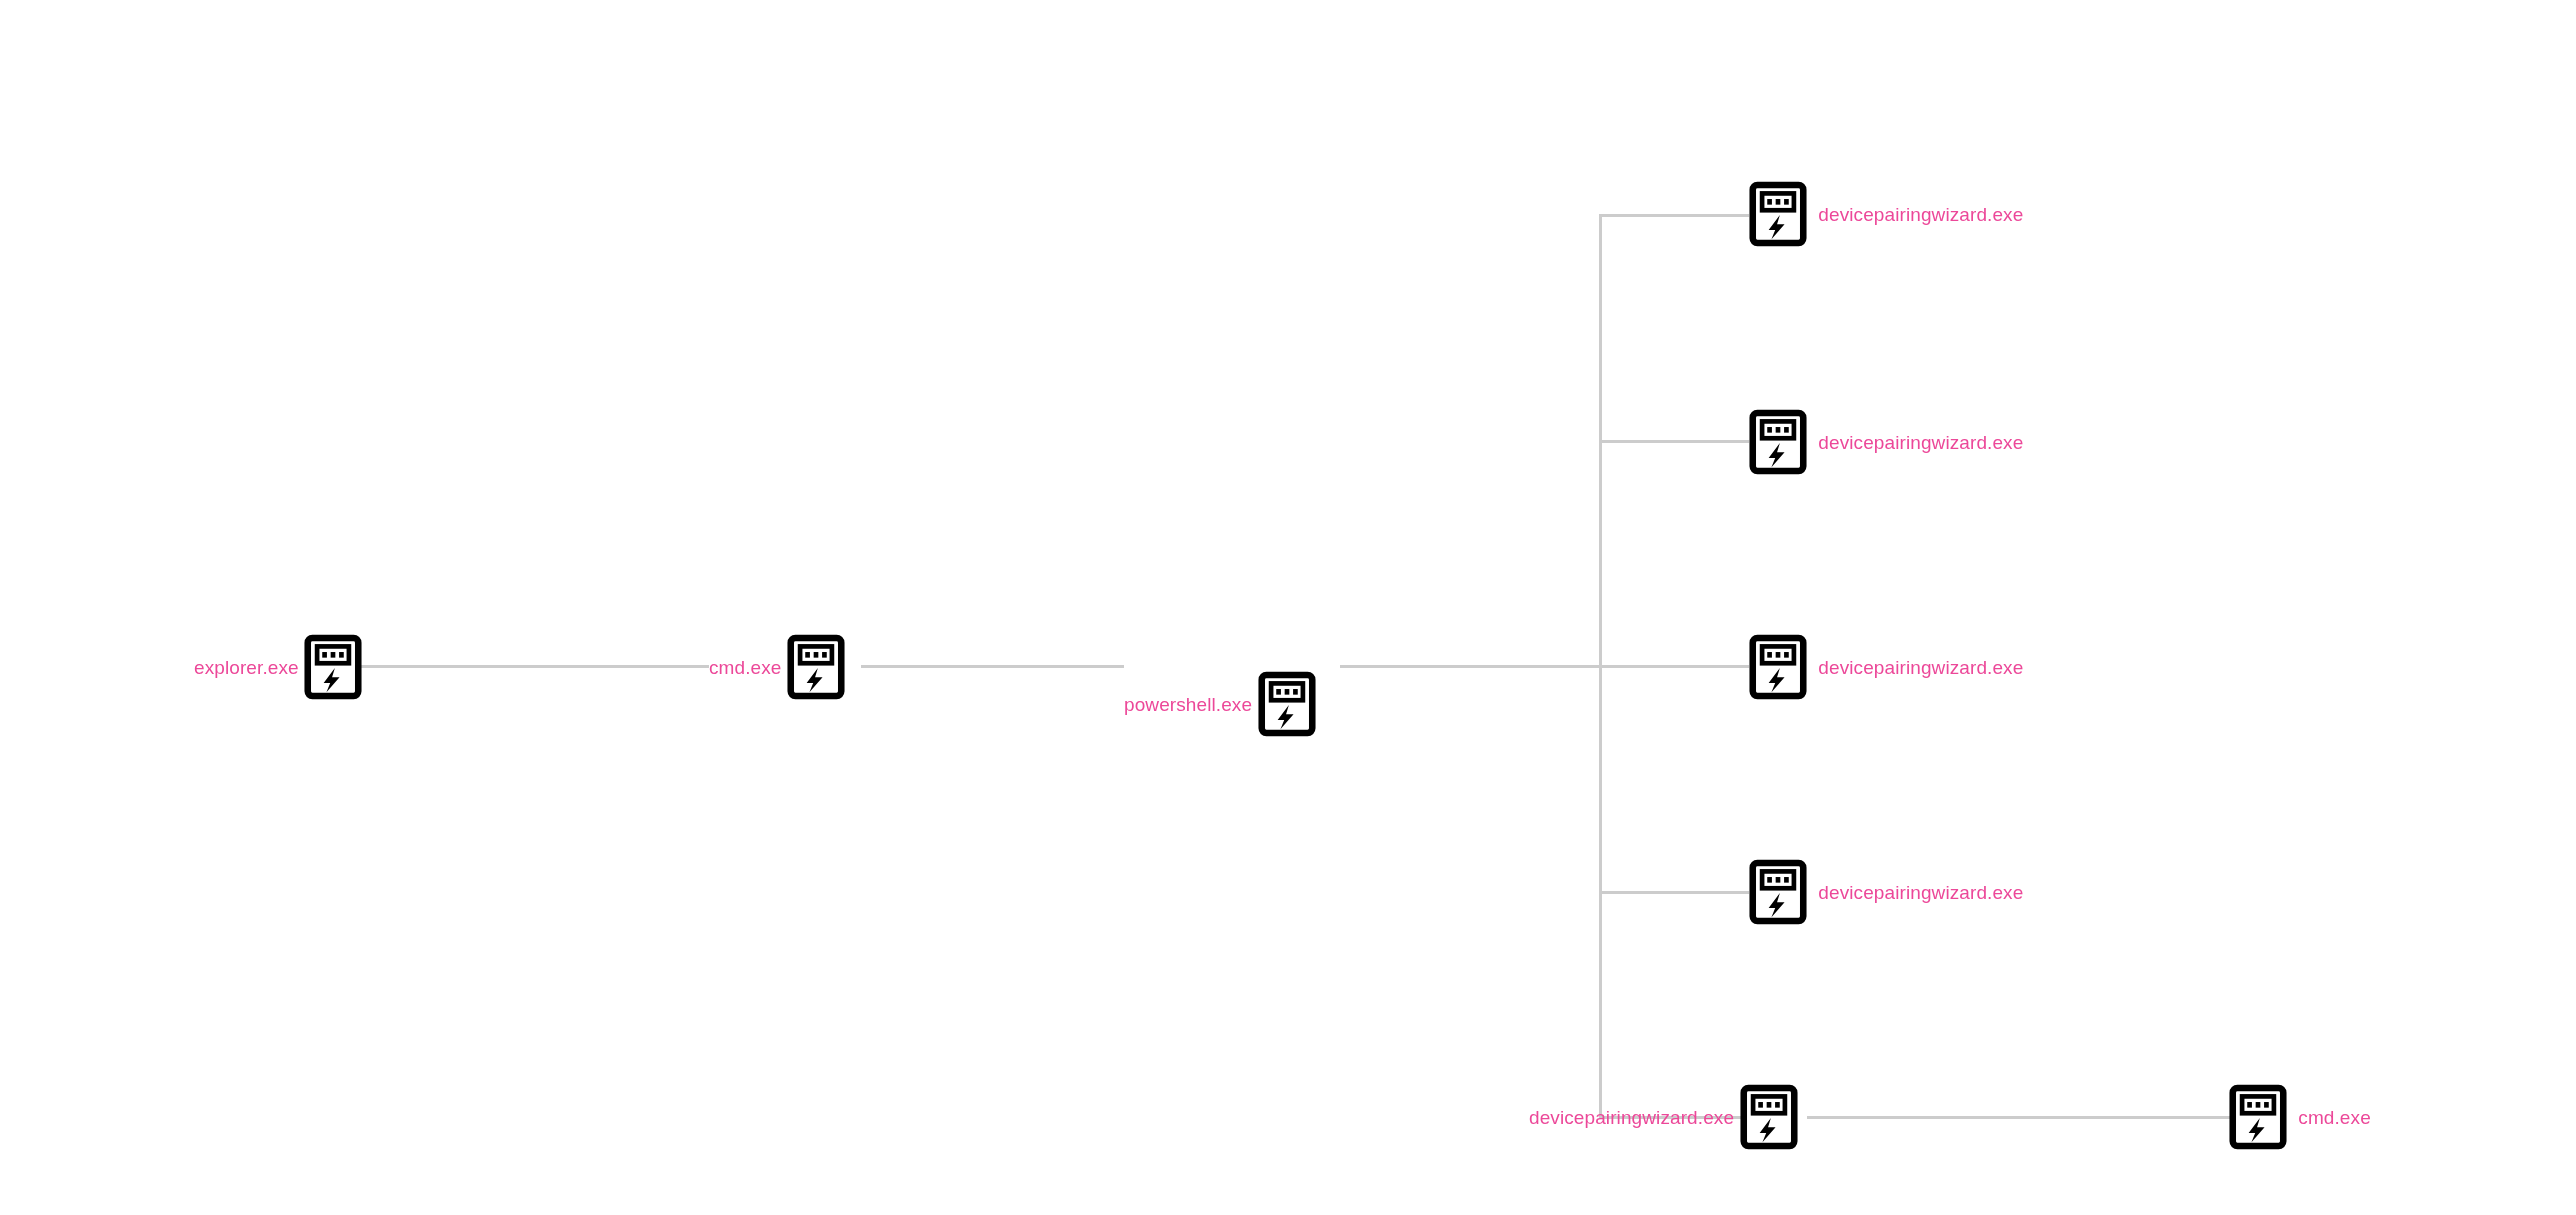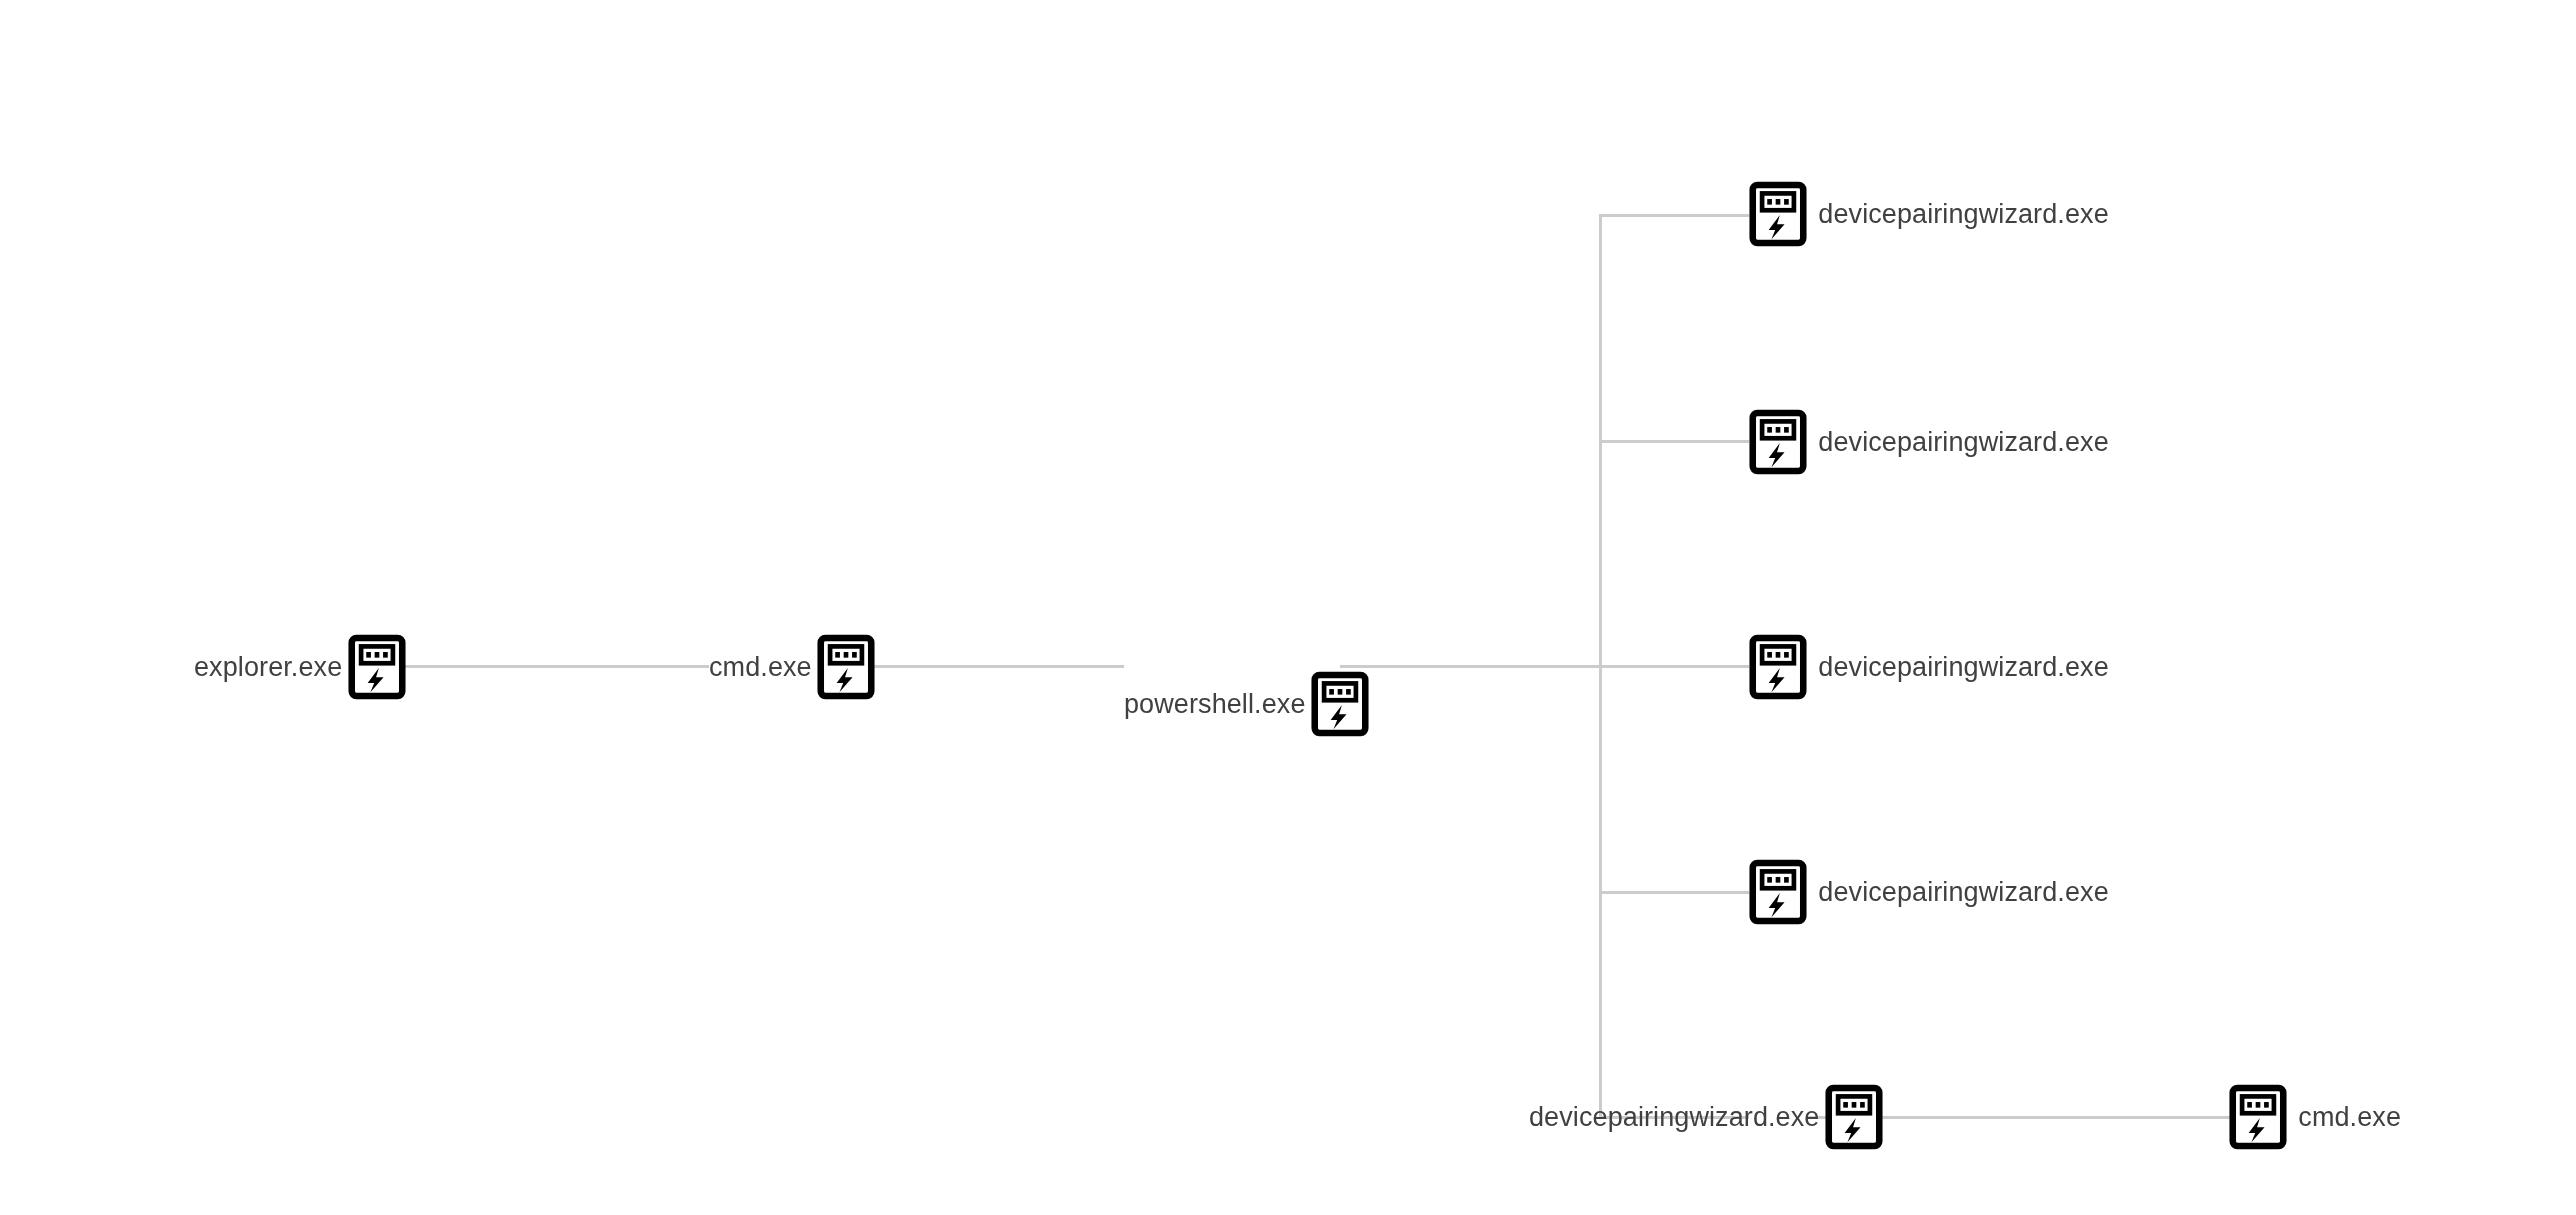--- a/index.html
+++ b/index.html
@@ -45,23 +45,23 @@
   .node.label-left {
     flex-direction: row;
     text-align: center;
   }
   
   .node.label-right {
     flex-direction: row;
   }
 
   .node-label {
-    font-size: 27px;
+    font-size: 19px;
     line-height: 1;
-    color: #404040;
+    color: #ec4899;
     letter-spacing: 0.1px;
   }
   .label-left .node-label { margin-right: 5.6px; }
   .label-right .node-label { margin-left: 11.3px; }
 
   .node-icon {
     width: 58px;
     height: 66px;
     flex: 0 0 auto;
     display: block;

